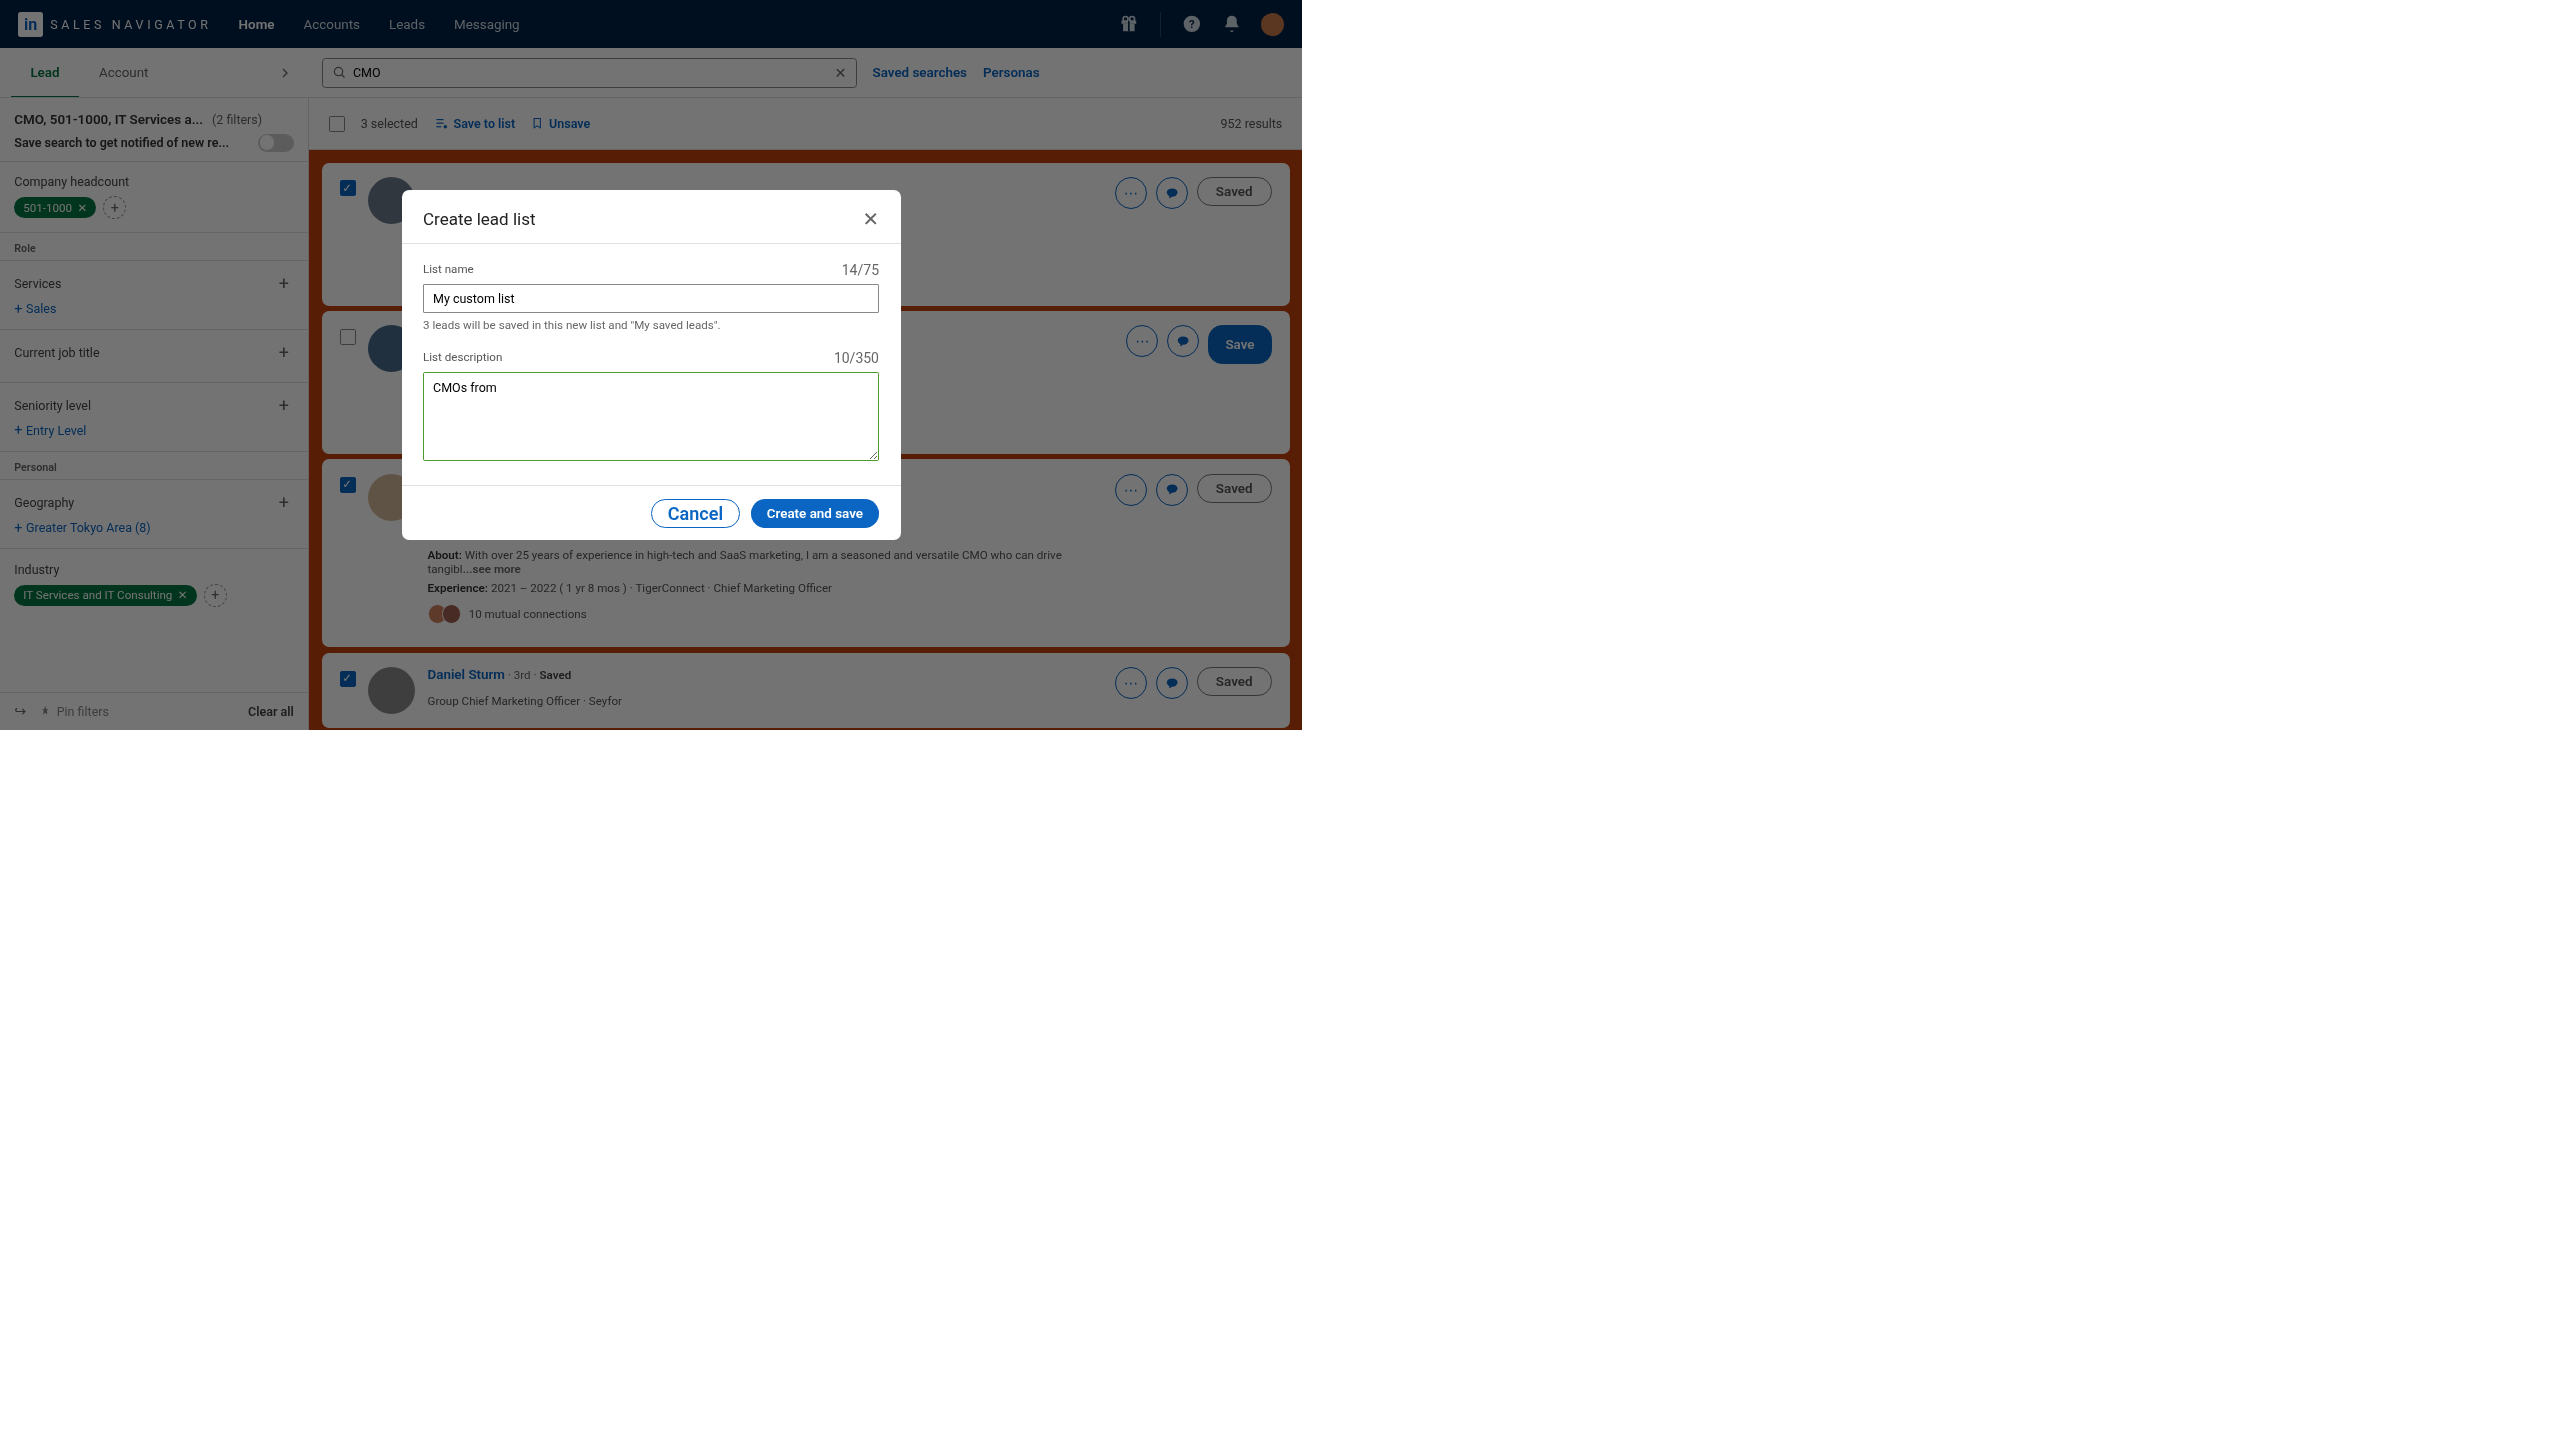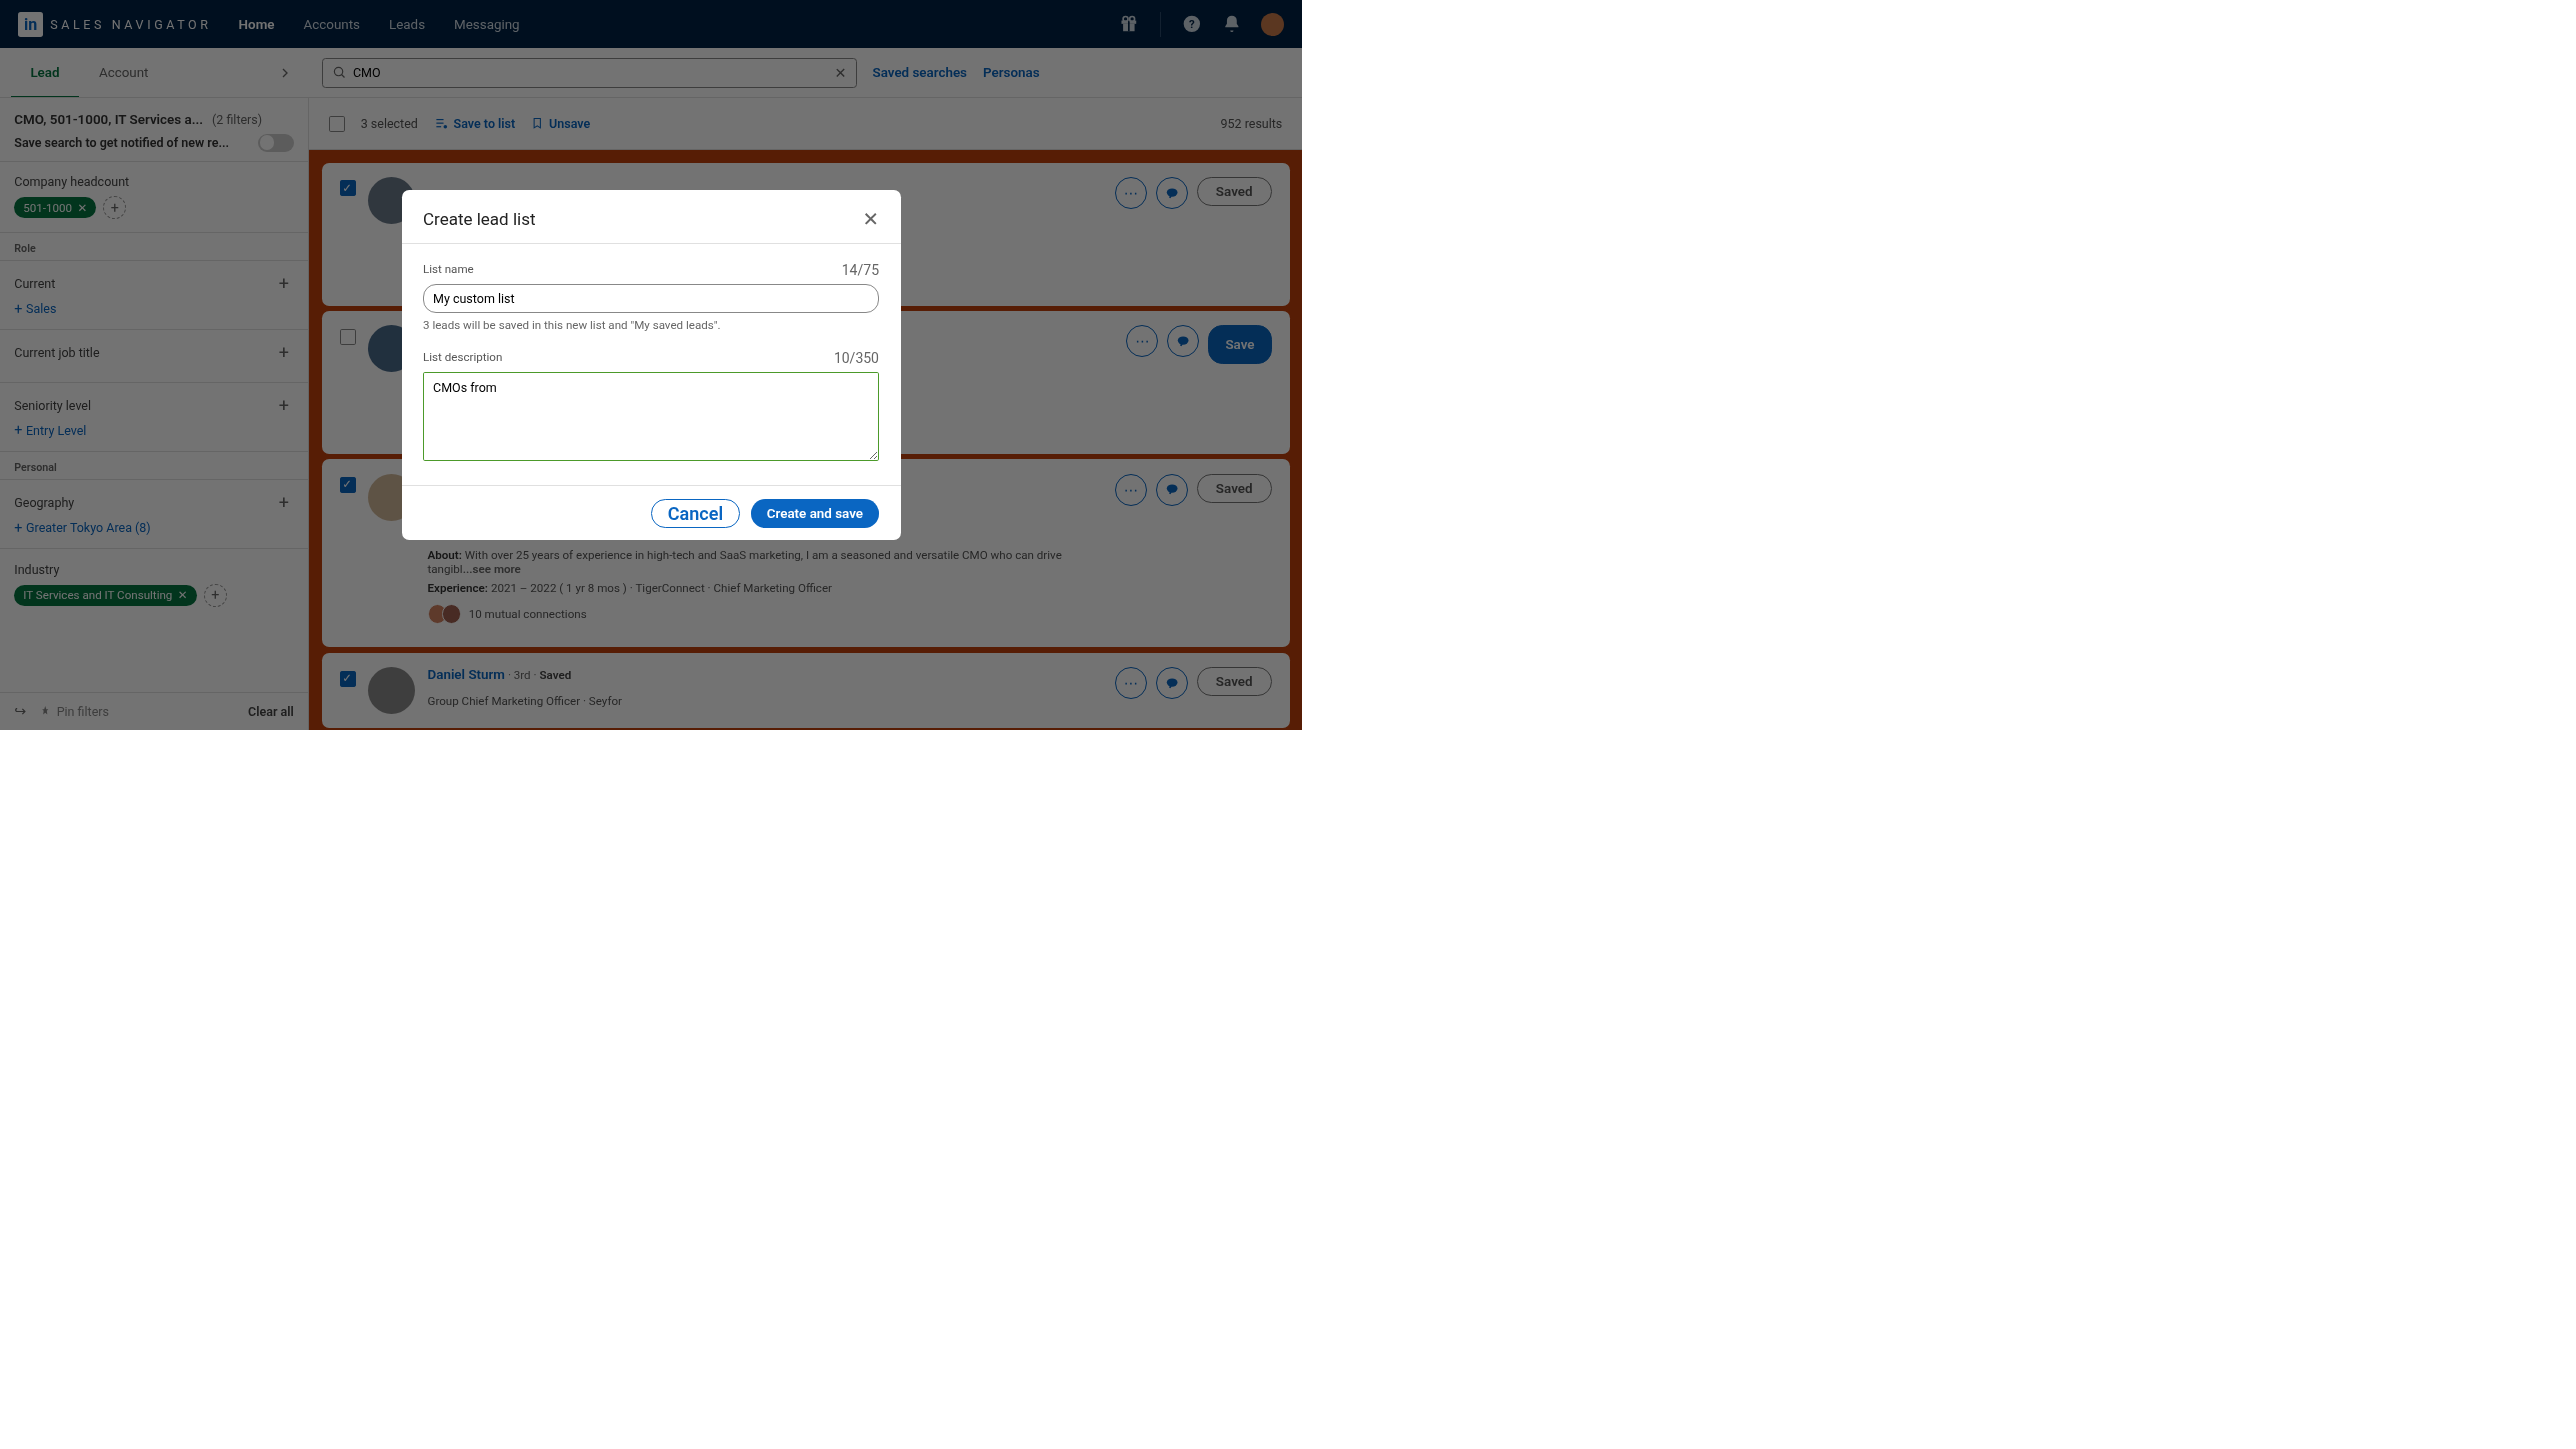--- a/index.html
+++ b/index.html
@@ -99,21 +99,21 @@
 .overlay { position: absolute; inset: 0; background: rgba(0,0,0,0.55); display: flex; align-items: center; justify-content: center; }
 .modal { width: 499px; background: #fff; border-radius: 7.2px; overflow: hidden; }
 .modal-header { padding: 18px 21.5px 12.5px; display: flex; justify-content: space-between; align-items: center; border-bottom: 0.9px solid #e0e0e0; }
 .modal-title { font-size: 17px; font-weight: 400; color: #222; }
 .modal-close { font-size: 19.7px; color: #666; cursor: pointer; background: none; border: none; }
 .modal-body { padding: 18px 21.5px 21.5px; }
 .field { margin-bottom: 18px; }
 .field-row { display: flex; justify-content: space-between; margin-bottom: 5.4px; }
 .field-label { font-size: 11.6px; color: #555; }
 .field-count { font-size: 14px; color: #666; }
-.text-input { width: 100%; height: 29px; border: 0.9px solid #888; border-radius: 13px; padding: 0 9px; font-size: 12.5px; outline: none; }
+.text-input { width: 100%; height: 29px; border: 0.9px solid #888; border-radius: 1px; padding: 0 9px; font-size: 12.5px; outline: none; }
 .field-hint { font-size: 11.6px; color: #666; margin-top: 5.4px; }
 .textarea { width: 100%; height: 89px; border: 1.8px solid #4c9a2a; border-radius: 1.8px; padding: 7.2px 9px; font-size: 12.5px; outline: none; resize: both; font-family: inherit; }
 .modal-footer { border-top: 0.9px solid #e0e0e0; padding: 12.5px 21.5px; display: flex; justify-content: flex-end; gap: 10.7px; }
 .btn-secondary { height: 29px; padding: 0 16px; border: 0.9px solid #0a66c2; border-radius: 14.3px; background: #fff; color: #0a66c2; font-weight: 600; font-size: 18px; cursor: pointer; }
 .btn-primary { height: 29px; padding: 0 16px; border: none; border-radius: 14.3px; background: #0a66c2; color: #fff; font-weight: 600; font-size: 13.4px; cursor: pointer; }
 
 svg { display: block; }
 </style>
 </head>
 <body>
@@ -191,21 +191,21 @@
             <span class="chip-x">✕</span>
           </div>
           <div class="chip-add">+</div>
         </div>
       </div>
 
       <div class="filter-section-hdr">Role</div>
 
       <div class="filter-section">
         <div class="filter-label-row">
-          <span class="filter-label">Current</span>
+          <span class="filter-label">Services</span>
           <span class="plus-btn">+</span>
         </div>
         <div class="sub-link">
             <span class="plus">+</span>
             <span>Sales</span>
           </div>
       </div>
 
       <div class="filter-section">
         <div class="filter-label-row">

